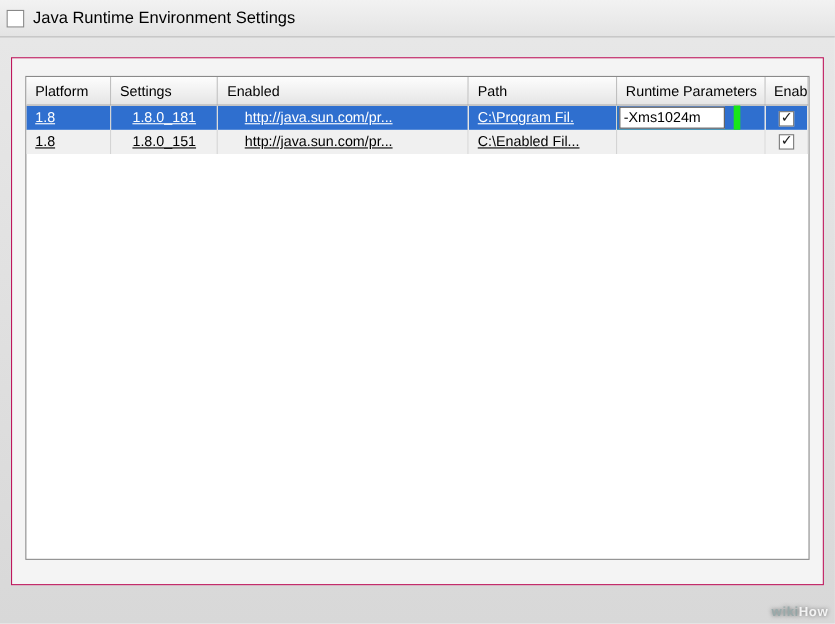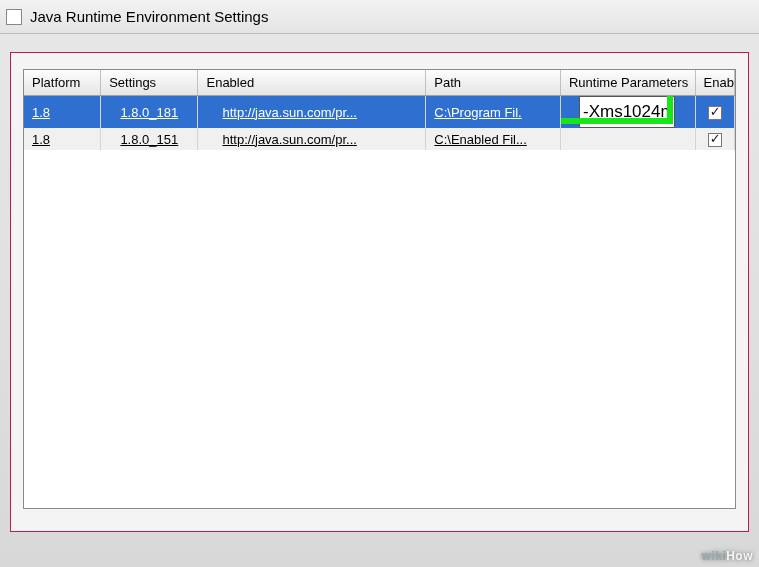--- a/index.html
+++ b/index.html
@@ -140,27 +140,27 @@
     border: 6px solid #19e619;
     top: -8px;
     left: -6px;
     width: 118px;
     height: 36px;
     pointer-events: none;
     z-index: 10;
   }
   .runtime-input {
     width: 96px;
-    height: 32px;
+    height: 20px;
     border: 1px solid #555;
     background: #fff;
     color: #000;
-    font-size: 17px;
+    font-size: 13px;
     padding: 0 3px;
-    margin-left: 18px;
+    margin-left: 2px;
     font-family: inherit;
   }
   .watermark {
     position: absolute;
     right: 6px;
     bottom: 4px;
     font-size: 12px;
     font-weight: bold;
     color: rgba(255,255,255,0.85);
     text-shadow: 0 0 4px rgba(0,0,0,0.5);

